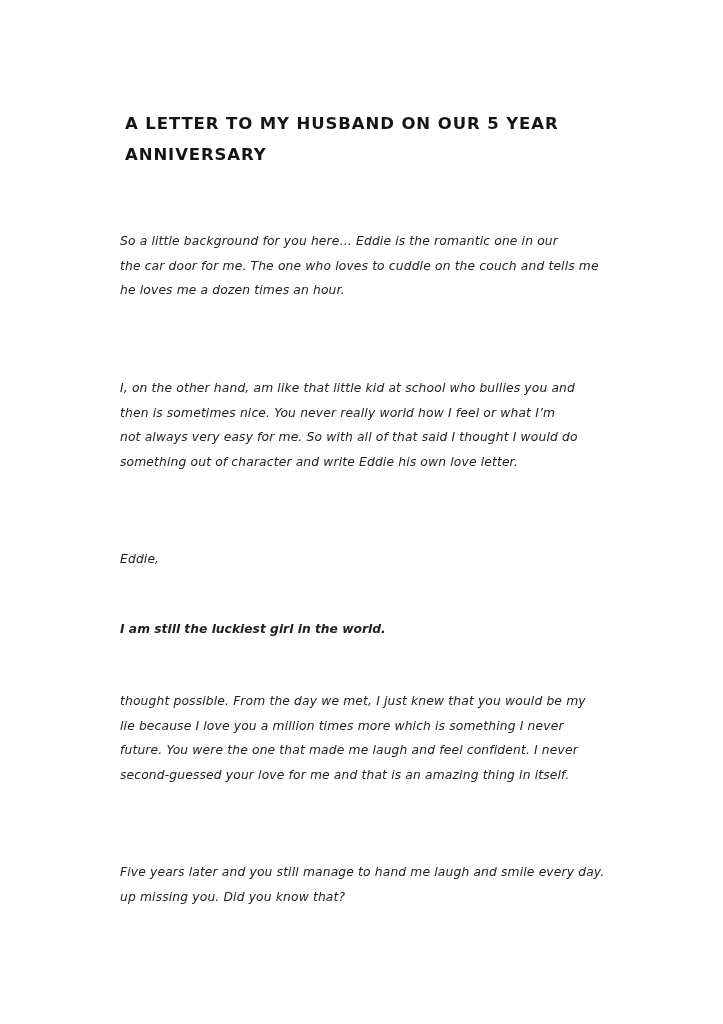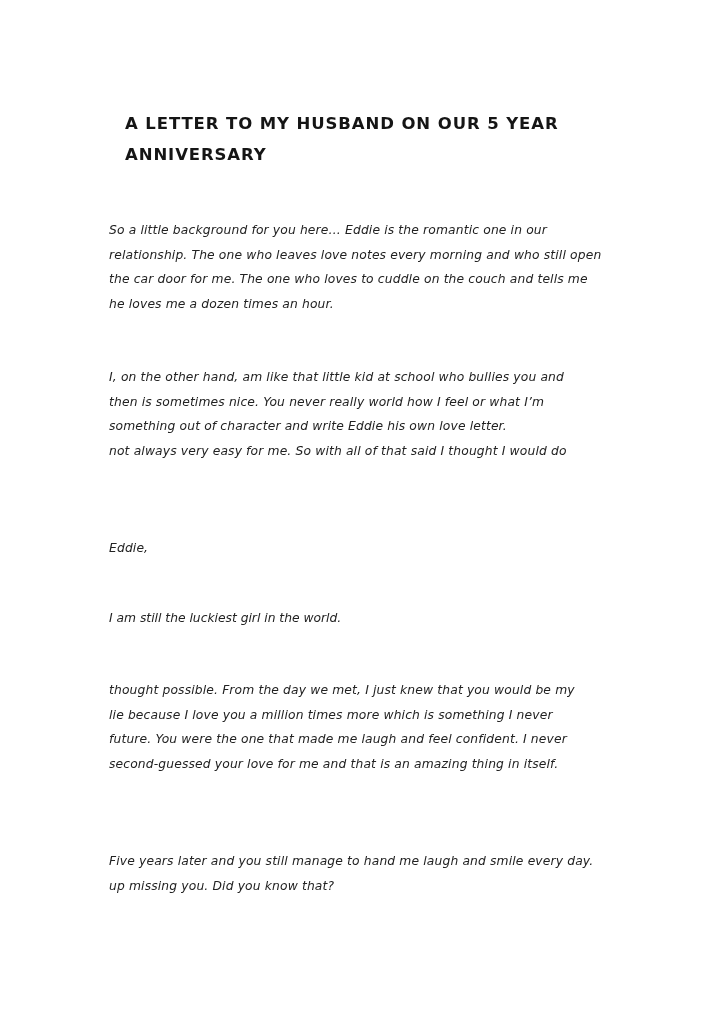--- a/index.html
+++ b/index.html
@@ -31,59 +31,58 @@
       font-size: 16.5px;
       letter-spacing: 0.9px;
       line-height: 31px;
       color: #151515;
       white-space: nowrap;
     }
     .title .line { display: block; }
     .para {
       position: absolute;
       left: 0;
-      margin: 0;
+      margin: 11px;
       font-family: "DejaVu Sans", sans-serif;
       font-style: oblique;
       font-size: 12.3px;
       line-height: 24.5px;
       color: #222222;
       white-space: nowrap;
       letter-spacing: 0.15px;
     }
     .para .line { display: block; }
     .para.emph {
-      font-weight: normal;
+      font-weight: bold;
       font-style: italic;
       font-family: "DejaVu Sans", sans-serif;
       letter-spacing: 0px;
     }
   </style>
 </head>
 <body>
 
 <div class="page">
 
   <h1 class="title">
     <span class="line">A LETTER TO MY HUSBAND ON OUR 5 YEAR</span>
     <span class="line">ANNIVERSARY</span>
   </h1>
 
   <p class="para" style="top:218px">
     <span class="line">So a little background for you here… Eddie is the romantic one in our</span>
-    <span class="line">relationship. The one who leaves love notes every morning and who still open</span>
     <span class="line">the car door for me. The one who loves to cuddle on the couch and tells me</span>
     <span class="line">he loves me a dozen times an hour.</span>
   </p>
 
   <p class="para" style="top:365px">
     <span class="line">I, on the other hand, am like that little kid at school who bullies you and</span>
     <span class="line">then is sometimes nice. You never really world how I feel or what I’m</span>
+    <span class="line">not always very easy for me. So with all of that said I thought I would do</span>
     <span class="line">something out of character and write Eddie his own love letter.</span>
-    <span class="line">not always very easy for me. So with all of that said I thought I would do</span>
   </p>
 
   <p class="para" style="top:536px">
     <span class="line">Eddie,</span>
   </p>
 
   <p class="para emph" style="top:606px">
     <span class="line">I am still the luckiest girl in the world.</span>
   </p>
 

